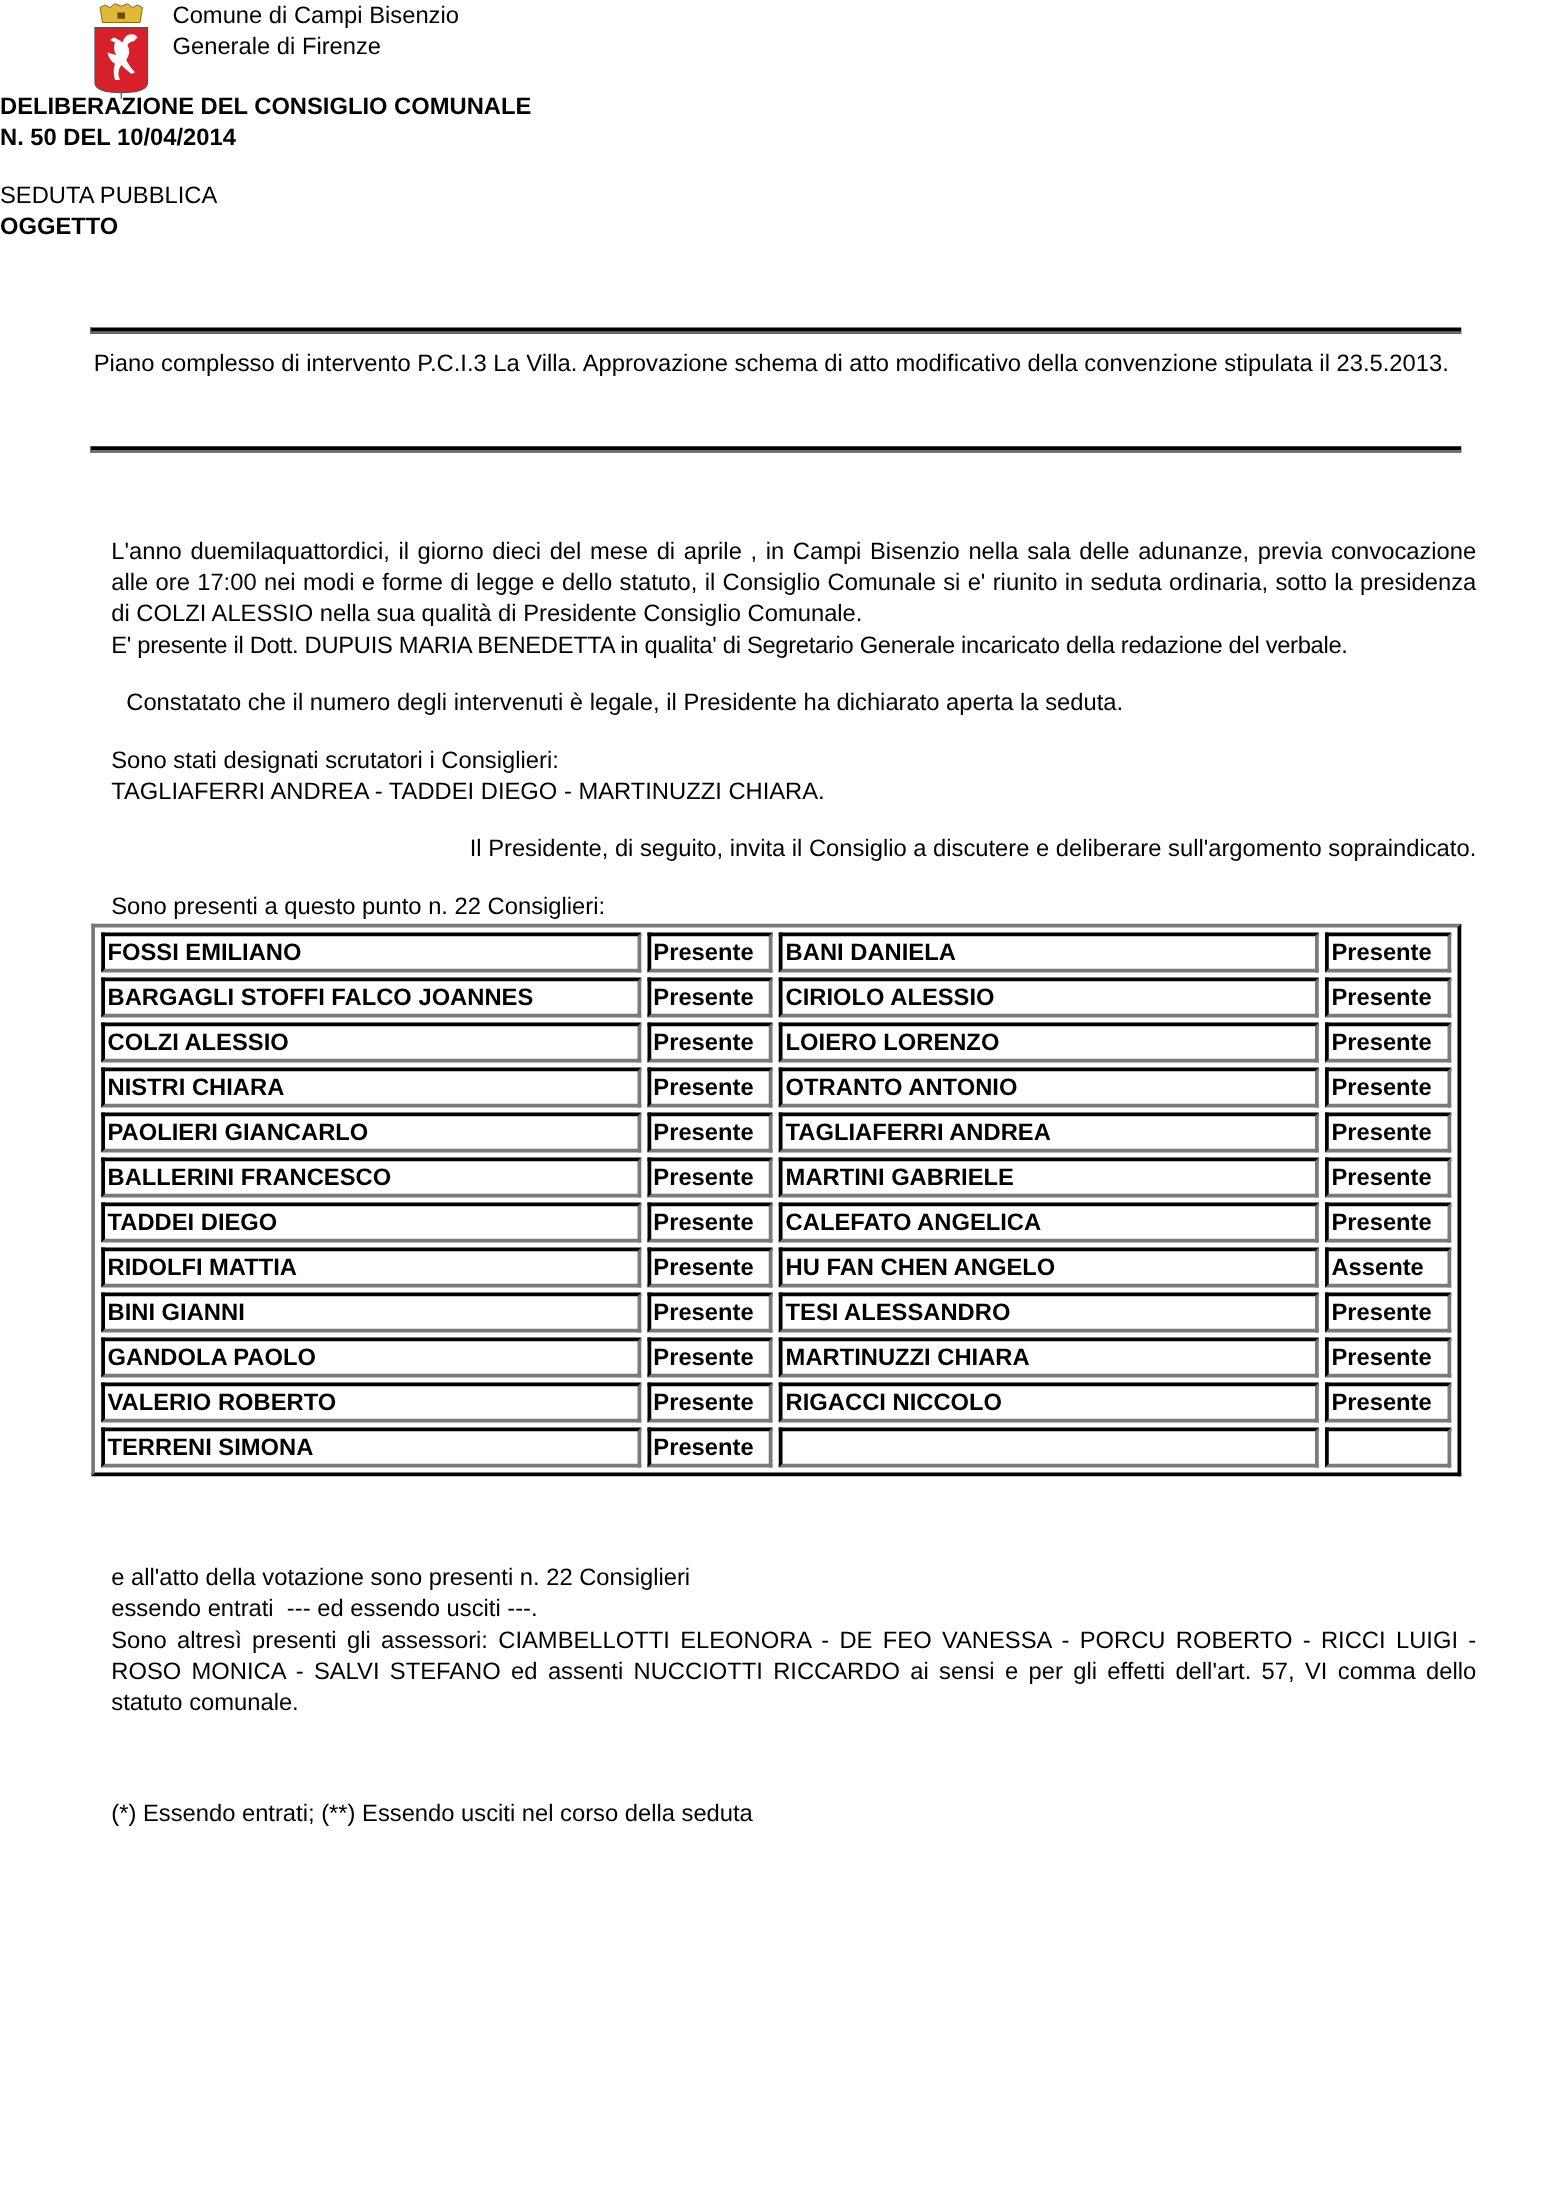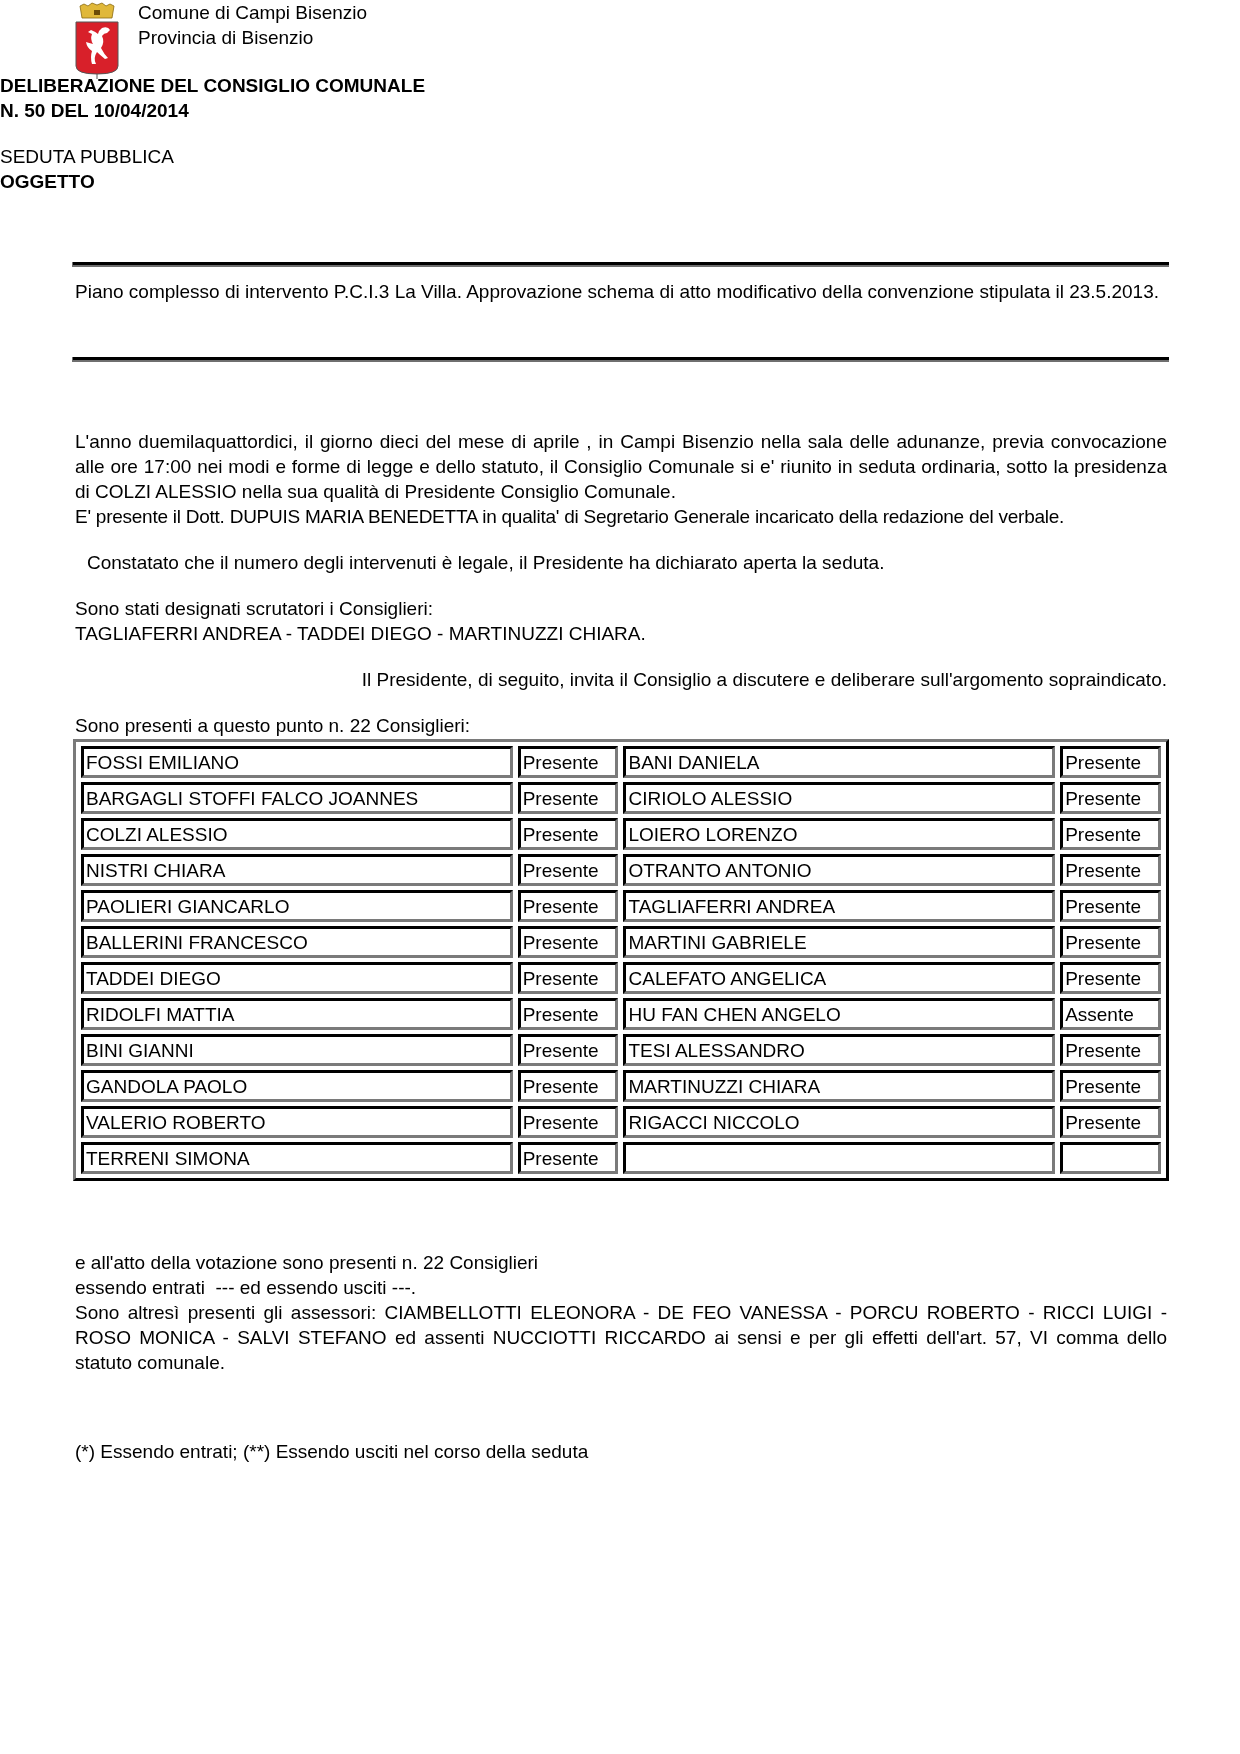--- a/index.html
+++ b/index.html
@@ -12,33 +12,33 @@
   .logo { left: 74px; top: 2px; width: 46px; height: 78px; }
   .title-block { left: 0; width: 1240px; text-align: left; }
   .title { top: 73px; font-size: 19px; font-weight: bold; line-height: 25px; }
   .session { top: 144px; font-size: 19px; line-height: 25px; }
   .session .bold { font-weight: bold; }
   .rule {
     left: 72px; width: 1096px; height: 3px; background: #000;
     border-bottom: 2px solid #6f6f6f; border-left: 1px solid #6f6f6f;
   }
   .subject { left: 75px; width: 1100px; top: 279px; font-size: 19px; line-height: 25px; }
-  .body-text { left: 75px; width: 1092px; font-size: 19px; line-height: 25px; }
+  .body-text { left: 89px; width: 1092px; font-size: 19px; line-height: 25px; }
   .justify { text-align: justify; text-align-last: left; }
   table.council {
     position: absolute; left: 73px; top: 739px; width: 1096px;
     border-collapse: separate; border-spacing: 5px 4px;
     border-top: 3px solid #7a7a7a; border-left: 3px solid #7a7a7a;
     border-right: 3px solid #000; border-bottom: 3px solid #000;
   }
   table.council td {
     height: 25px; padding: 1px 0 0 2px; font-size: 19px; line-height: 25px;
     border-top: 3px solid #000; border-left: 3px solid #000;
     border-right: 3px solid #7a7a7a; border-bottom: 3px solid #7a7a7a;
-    background: #fff; white-space: nowrap; vertical-align: middle;
+    background: #fff; white-space: nowrap; vertical-align: middle; font-weight: bold;
   }
   td.name { width: 420px; }
   td.status { width: 92px; }
 </style>
 </head>
 <body>
 
 <div class="abs logo">
   <svg width="46" height="78" viewBox="0 0 46 78">
 
@@ -46,21 +46,21 @@
     <rect x="20" y="8" width="6" height="5" fill="#6b4b08"></rect>
 
     <path d="M2 20 L44 20 L44 64 Q44 72 23 72 Q2 72 2 64 Z" fill="#d8202a" stroke="#555" stroke-width="1"></path>
 
     <path d="M28 26 Q34 24 36 28 L33 31 Q30 31 28 34 Q31 40 27 46 Q30 52 34 56 L31 57 Q26 53 23 50 Q19 56 22 62 L18 62 Q16 55 18 49 Q13 46 12 40 Q15 41 19 42 Q16 37 18 32 L14 30 L17 28 Q22 30 24 32 Q25 28 28 26 Z" fill="#ffffff"></path>
     <line x1="23" y1="72" x2="23" y2="77" stroke="#555" stroke-width="1"></line>
   </svg>
 </div>
 <div class="abs header-org">
   <div>Comune di Campi Bisenzio</div>
-  <div>Provincia di Bisenzio</div>
+  <div>Generale di Firenze</div>
 </div>
 
 <div class="abs title-block title">
   <div>DELIBERAZIONE DEL CONSIGLIO COMUNALE</div>
   <div>N. 50 DEL 10/04/2014</div>
 </div>
 
 <div class="abs title-block session">
   <div>SEDUTA PUBBLICA</div>
   <div class="bold">OGGETTO</div>

